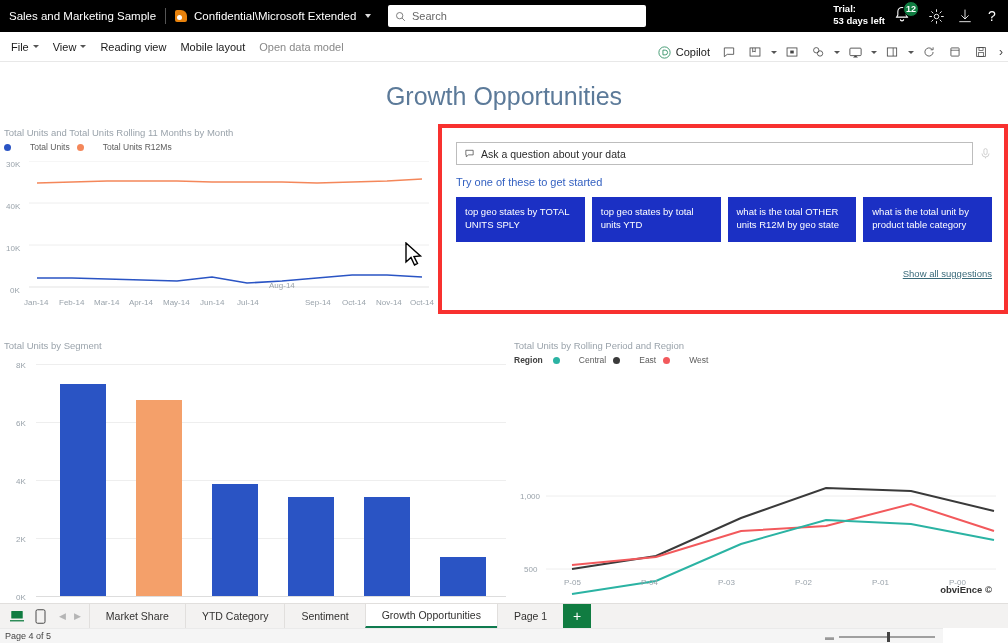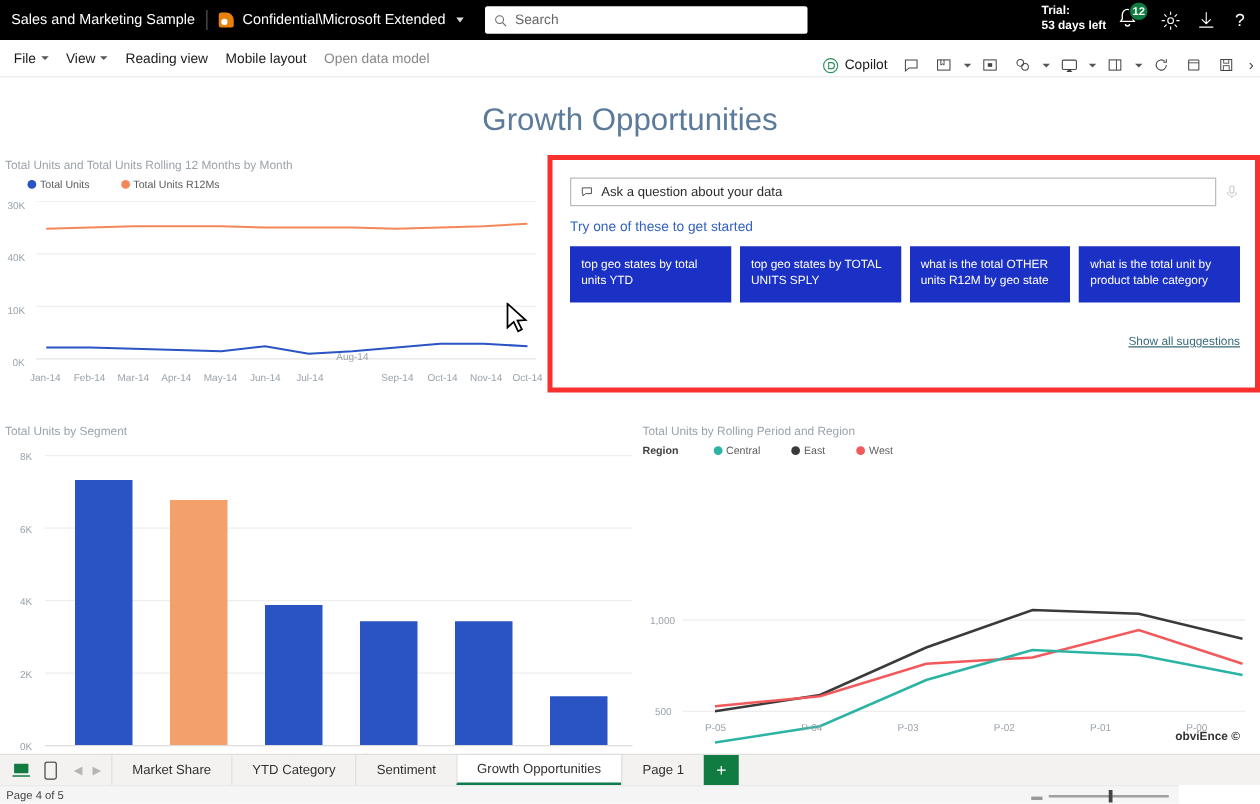--- a/index.html
+++ b/index.html
@@ -84,21 +84,21 @@
   .canvas { position: absolute; top: 62px; left: 0; width: 1008px; height: 541px; background: #fff; }
   .page-title {
     position: absolute; top: 20px; left: 0; width: 1008px; text-align: center;
     font-size: 25px; color: #5c7a99; font-weight: normal;
   }
 
   
   .visual { position: absolute; background: #fff; }
   .vis-title { font-size: 9.5px; color: #9aa3ab; white-space: nowrap; }
   .legend { display: flex; align-items: center; gap: 7px; margin-top: 4px; }
-  .legend-item { display: flex; align-items: center; gap: 3px; font-size: 8.5px; color: #5c5c5c; margin-left: 18px; }
+  .legend-item { display: flex; align-items: center; gap: 19px; font-size: 8.5px; color: #5c5c5c; }
   .lg-dot { width: 7px; height: 7px; border-radius: 50%; display: inline-block; }
   .legend-head { font-size: 8.5px; color: #404040; font-weight: bold; margin-right: 3px; }
   .axis-lbl { position: absolute; font-size: 8px; color: #9aa3ab; }
 
   
   #qna-panel {
     position: absolute; left: 438px; top: 62px; width: 570px; height: 190px;
     border: 4px solid #f8312f; background: #fff;
   }
   .qna-inner { position: absolute; inset: 0; padding: 14px 12px 0 14px; }
@@ -319,21 +319,21 @@
         <span style="font-size:12px;color:#444">›</span>
       </div>
     </div>
   </div>
 
   <div class="canvas">
 
     <div class="page-title">Growth Opportunities</div>
 
     <div class="visual" style="left:4px; top:65px; width:430px; height:180px;">
-      <div class="vis-title">Total Units and Total Units Rolling 12 Months by Month</div>
+      <div class="vis-title">Total Units and Total Units Rolling 11 Months by Month</div>
       <div class="legend">
         <span class="legend-item">
           <span class="lg-dot" style="background:#2a54c4"></span>
           <span>Total Units</span>
         </span>
         <span class="legend-item">
           <span class="lg-dot" style="background:#f4875a"></span>
           <span>Total Units R12Ms</span>
         </span>
       </div>
@@ -379,22 +379,22 @@
           </div>
           <svg width="13" height="15" viewBox="0 0 24 24">
             <rect x="9" y="3" width="6" height="11" rx="3" fill="none" stroke="#c9c9c9" stroke-width="1.6"></rect>
             <path d="M5.5 12a6.5 6.5 0 0 0 13 0M12 18.5V21" fill="none" stroke="#c9c9c9" stroke-width="1.6"></path>
           </svg>
         </div>
 
         <div class="qna-sub">Try one of these to get started</div>
 
         <div class="sugg-row">
+          <div class="sugg-btn">top geo states by TOTAL UNITS SPLY</div>
           <div class="sugg-btn">top geo states by total units YTD</div>
-          <div class="sugg-btn">top geo states by TOTAL UNITS SPLY</div>
           <div class="sugg-btn">what is the total OTHER units R12M by geo state</div>
           <div class="sugg-btn">what is the total unit by product table category</div>
         </div>
 
         <div class="show-all">Show all suggestions</div>
       </div>
     </div>
 
     <div class="visual" style="left:4px; top:278px; width:505px; height:250px;">
       <div class="vis-title">Total Units by Segment</div>

